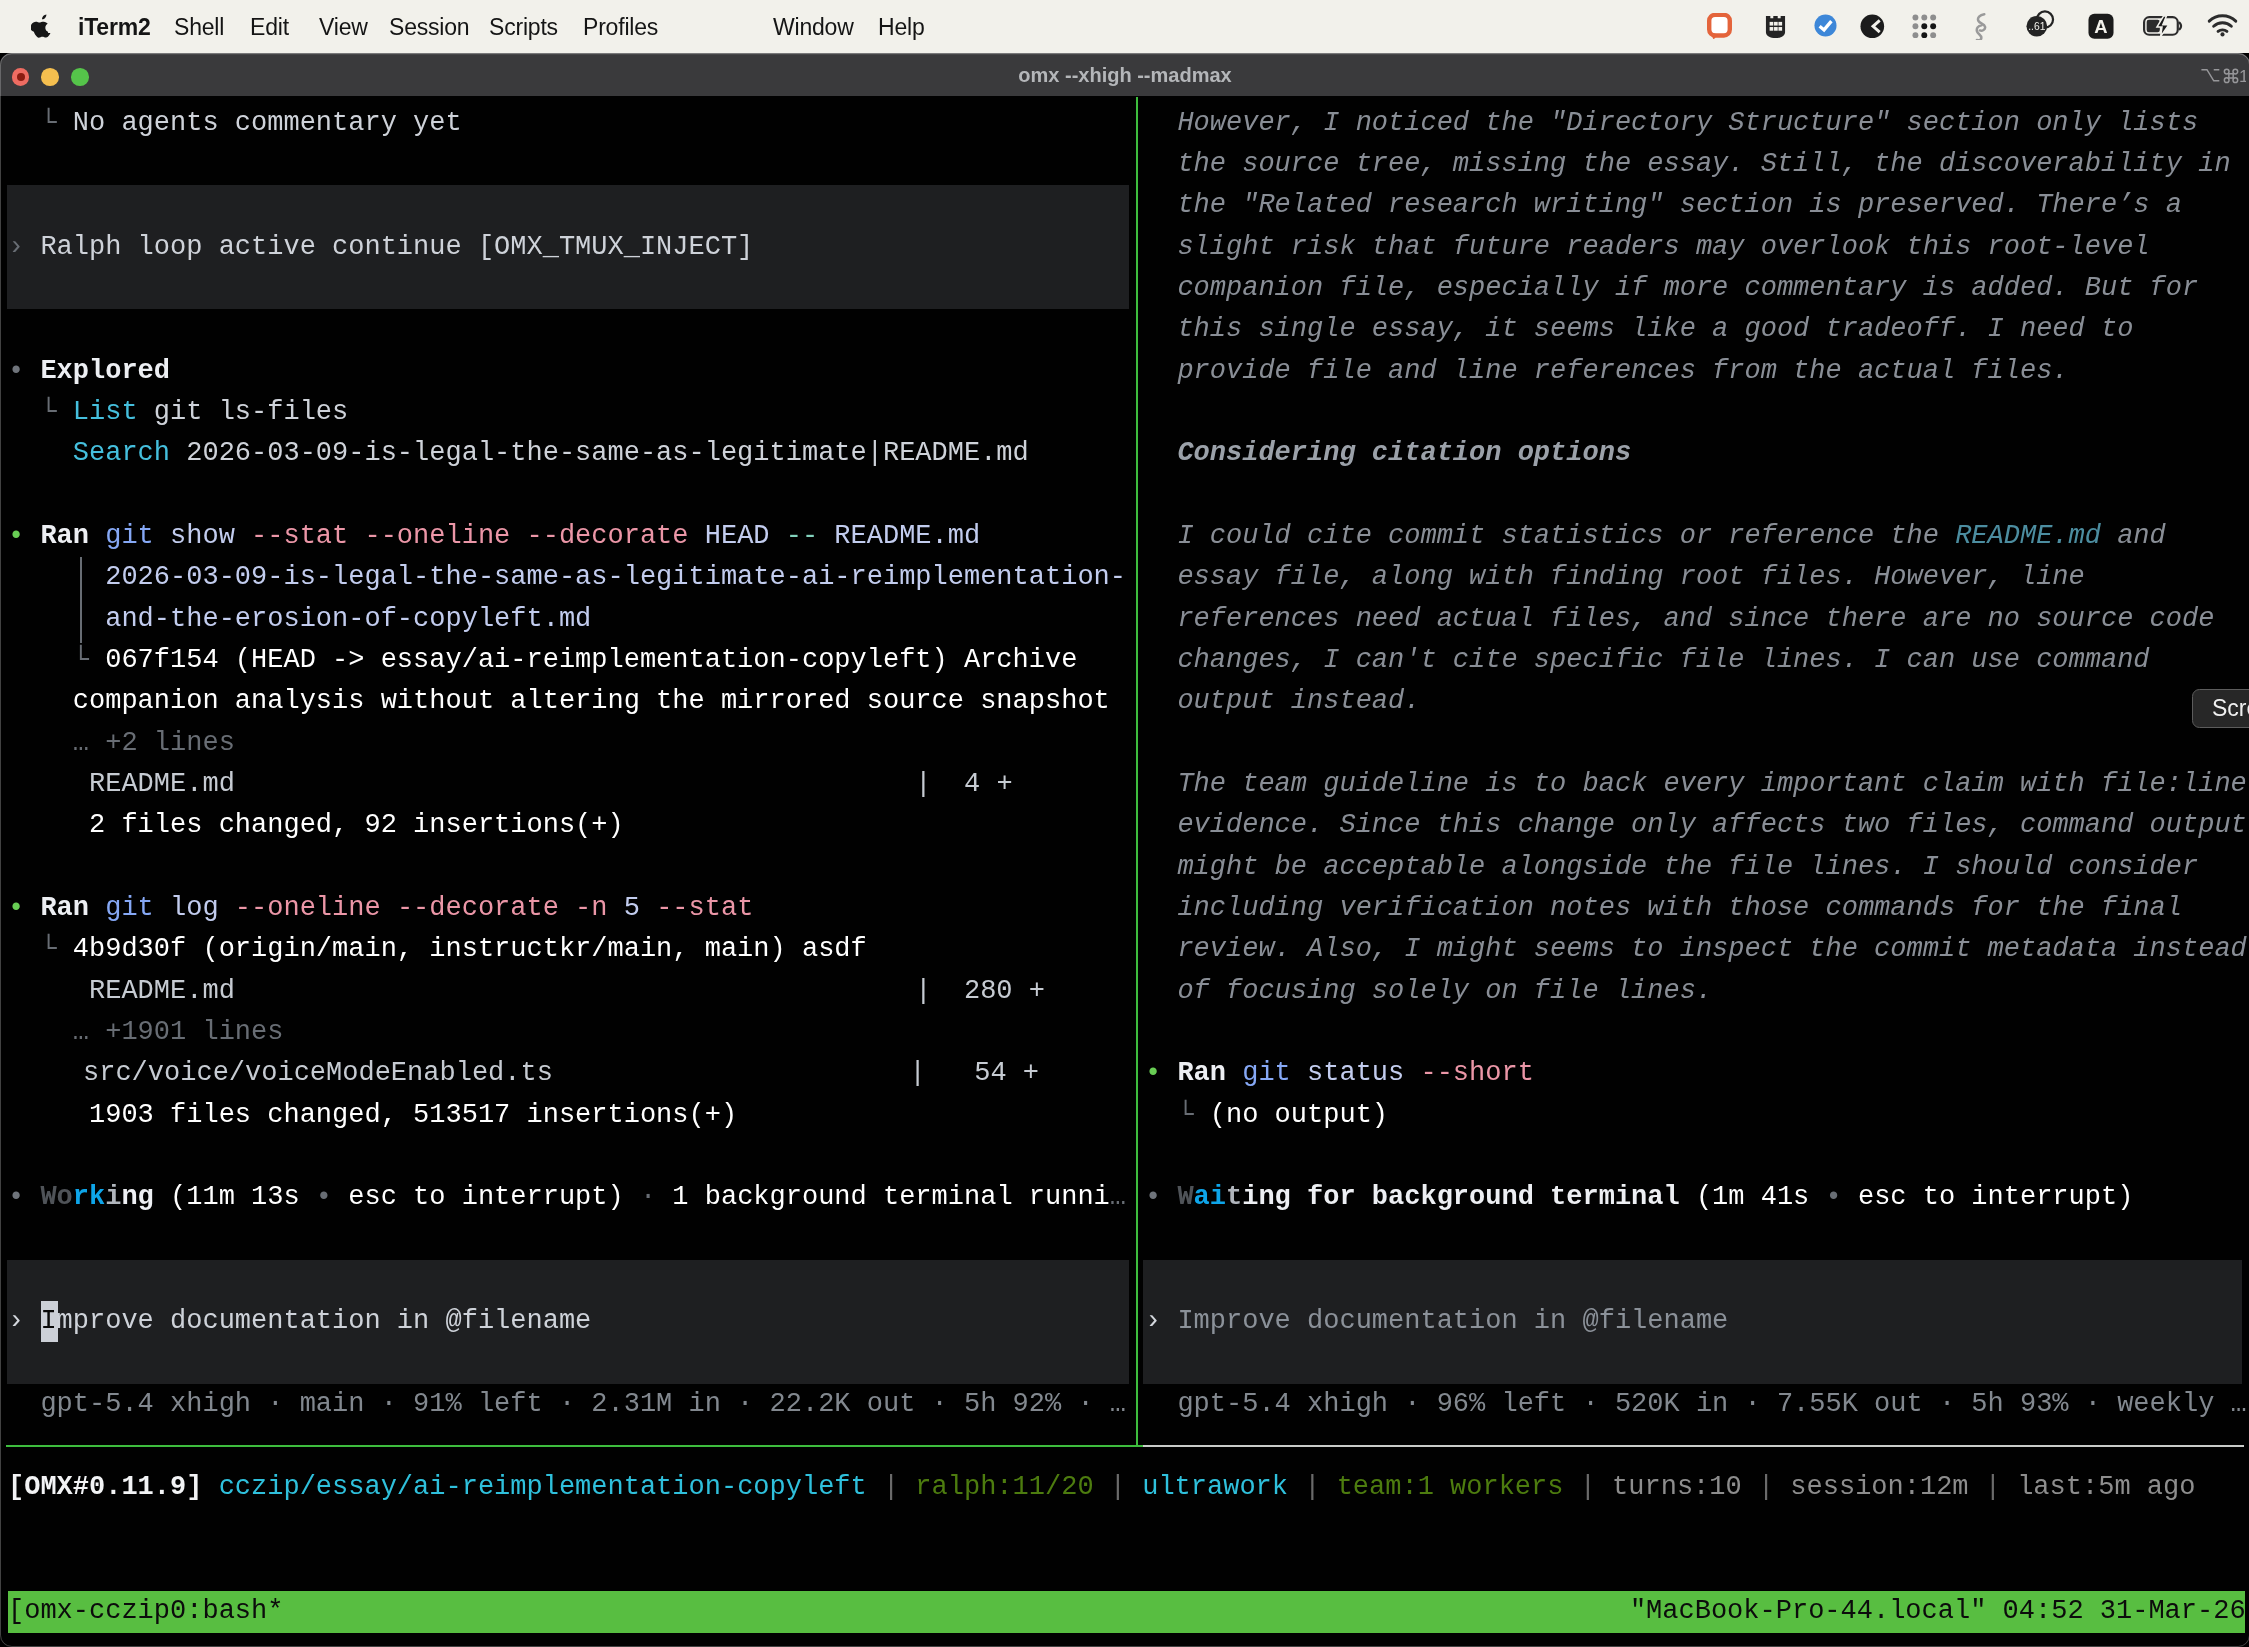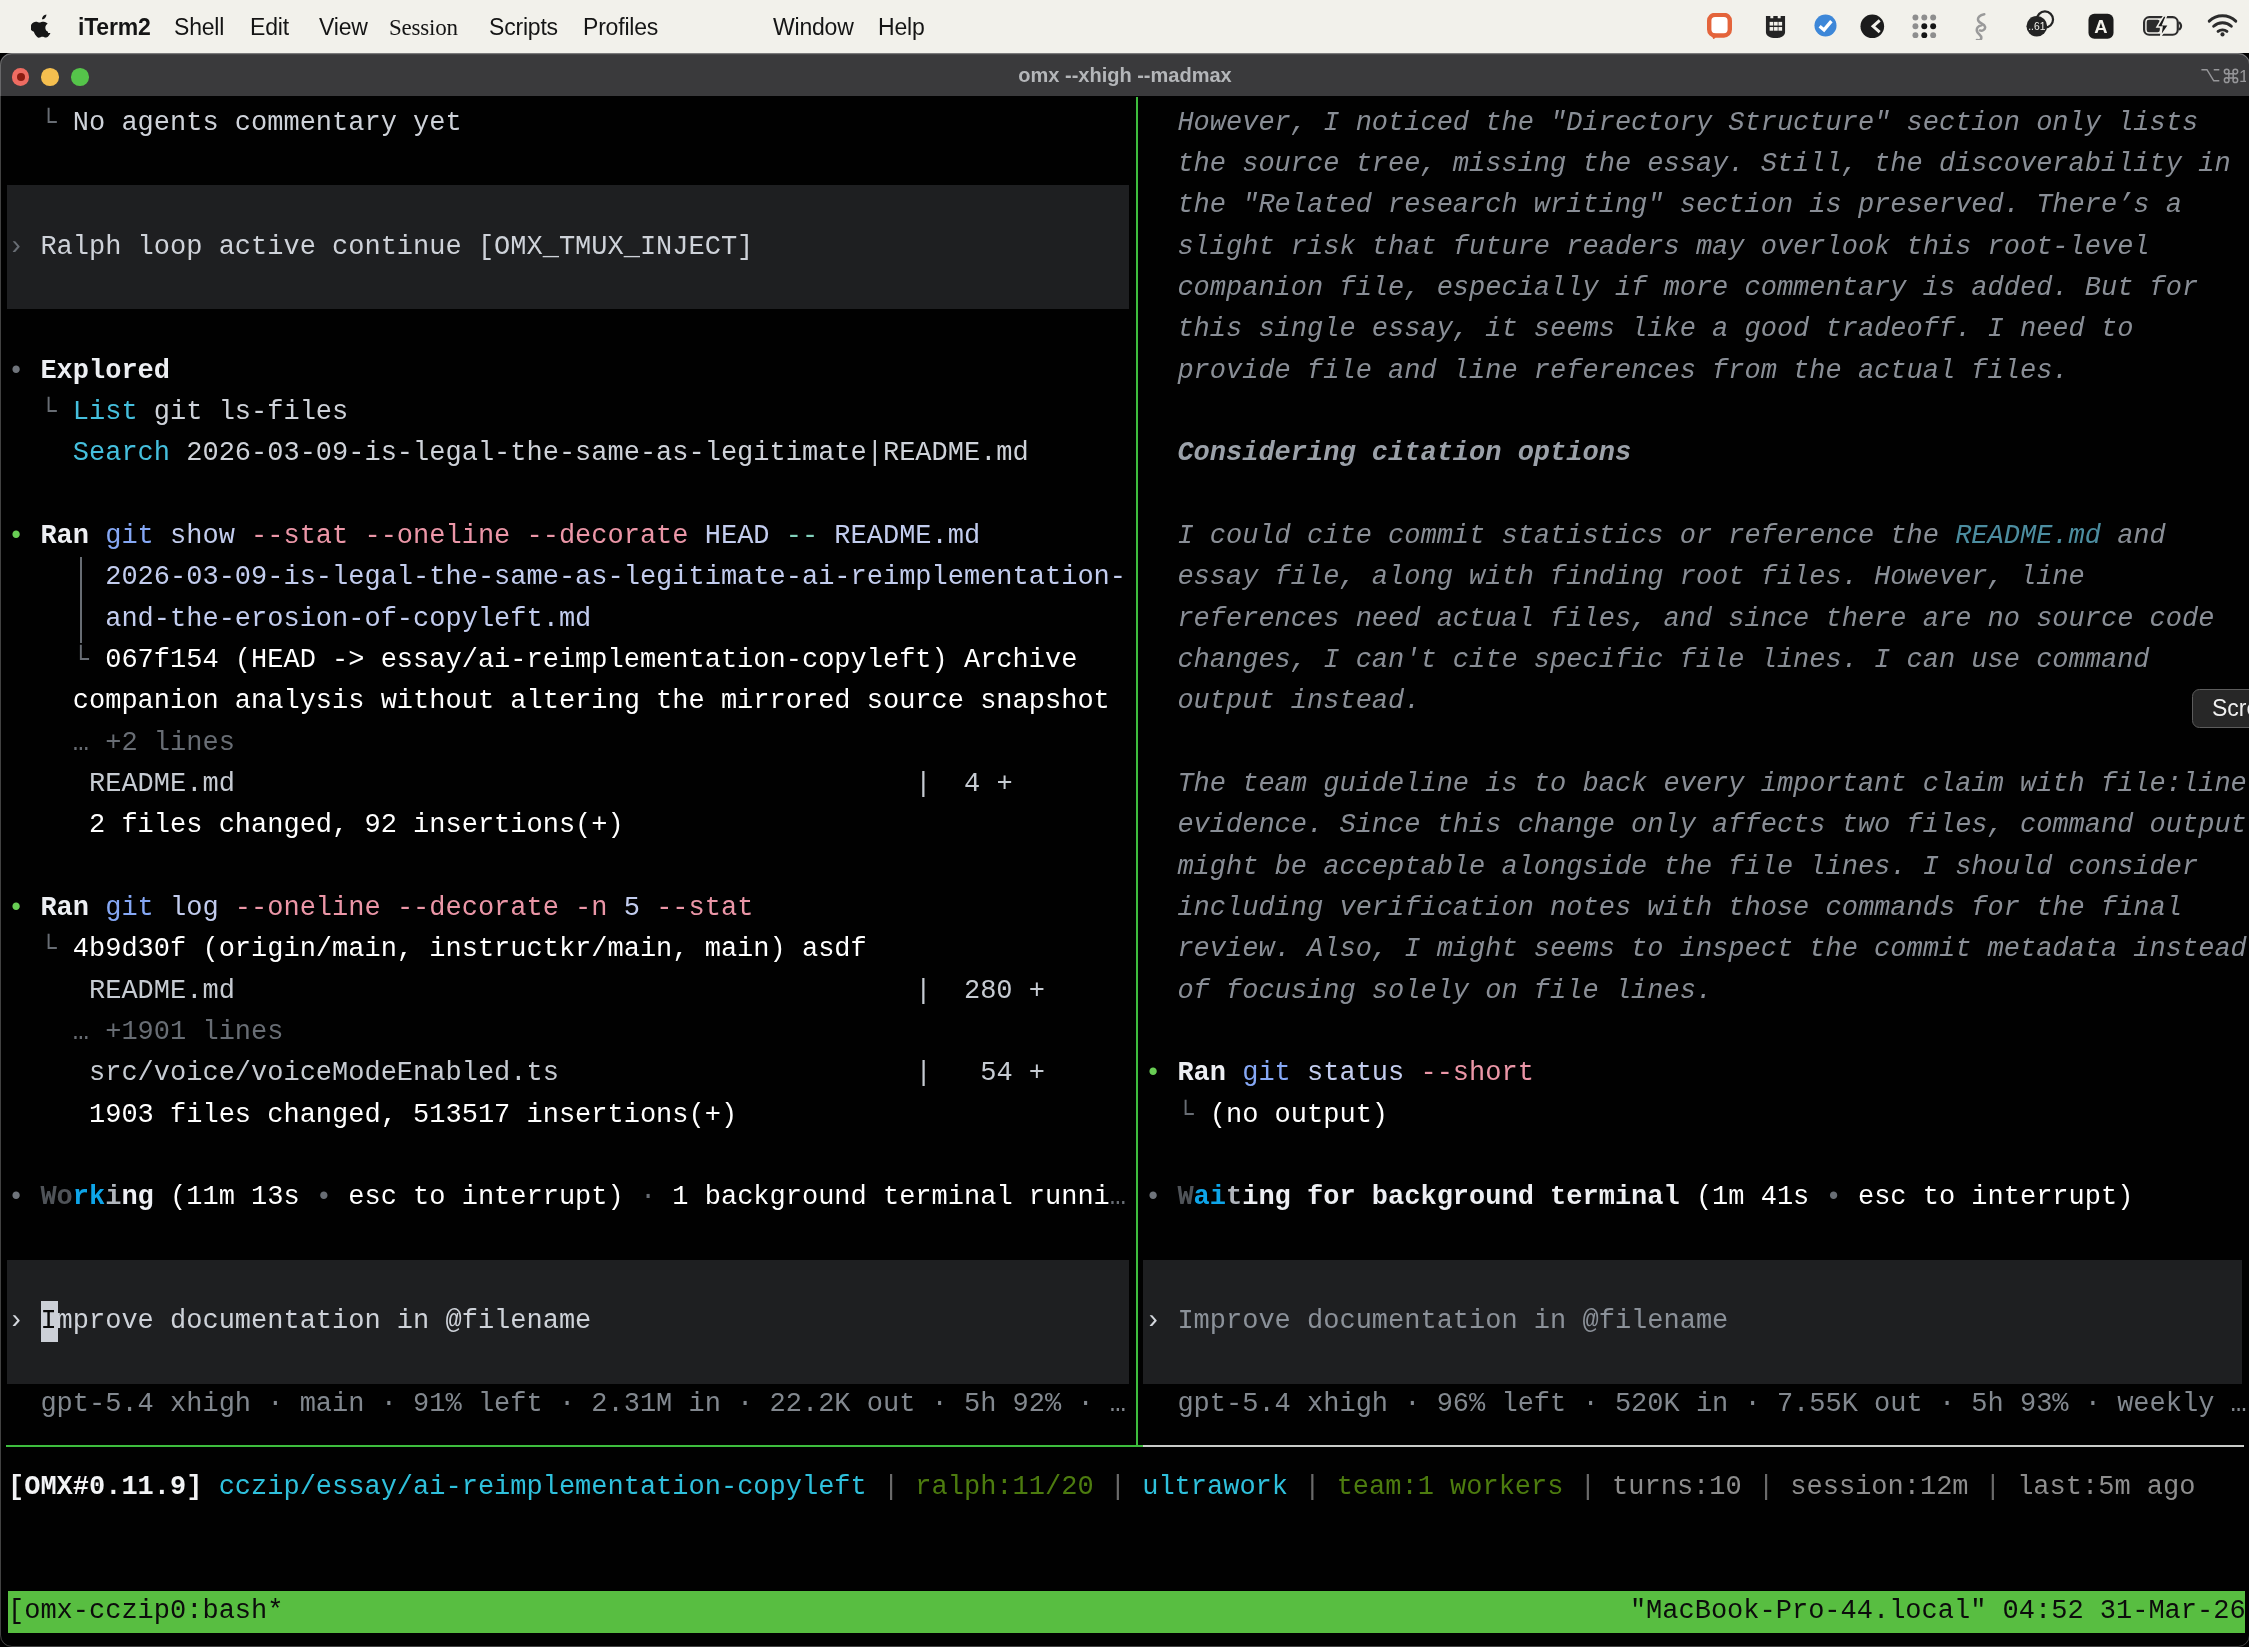--- a/index.html
+++ b/index.html
@@ -29,21 +29,21 @@
 </style></head>
 <body>
 <div class="menubar">
     <svg style="position:absolute;left:31px;top:14px" width="22" height="25" viewBox="0 0 170 190">
 <path fill="#161616" d="M150.37 145.25c-2.45 5.66-5.35 10.87-8.71 15.66-4.58 6.53-8.33 11.05-11.22 13.56-4.48 4.12-9.28 6.23-14.42 6.35-3.69 0-8.14-1.05-13.32-3.18-5.2-2.12-9.97-3.17-14.34-3.17-4.58 0-9.49 1.05-14.75 3.17-5.26 2.13-9.5 3.24-12.74 3.35-4.93.21-9.84-1.96-14.75-6.52-3.13-2.73-7.04-7.41-11.73-14.04-5.03-7.08-9.17-15.29-12.41-24.65C-1.5 125.67-3.24 115.88-3.24 106.4c0-10.86 2.35-20.22 7.05-28.07 3.69-6.3 8.6-11.27 14.75-14.92s12.79-5.51 19.95-5.63c3.91 0 9.05 1.21 15.43 3.59 6.36 2.39 10.45 3.6 12.24 3.6 1.34 0 5.88-1.42 13.57-4.24 7.28-2.62 13.42-3.7 18.45-3.28 13.63 1.1 23.87 6.47 30.68 16.15-12.19 7.39-18.22 17.73-18.1 31 .11 10.34 3.86 18.94 11.23 25.77 3.34 3.17 7.07 5.62 11.22 7.36-.9 2.61-1.85 5.11-2.86 7.51zM119.11 4.77c0 8.1-2.96 15.67-8.86 22.67-7.12 8.32-15.73 13.13-25.07 12.38a25.22 25.22 0 0 1-.19-3.07c0-7.78 3.39-16.1 9.4-22.91 3-3.45 6.82-6.31 11.45-8.6 4.62-2.25 8.99-3.5 13.1-3.74.12 1.08.17 2.17.17 3.27z"></path>
     </svg>
     <span class="mi" style="left:78px;font-weight:bold">iTerm2</span>
     <span class="mi" style="left:174px;">Shell</span>
     <span class="mi" style="left:250px;">Edit</span>
     <span class="mi" style="left:319px;">View</span>
-    <span class="mi" style="left:389px;font-family:Liberation Serif, serif;">Session</span>
+    <span class="mi" style="left:389px;">Session</span>
     <span class="mi" style="left:489px;">Scripts</span>
     <span class="mi" style="left:583px;">Profiles</span>
     <span class="mi" style="left:678px;margin-top:36px;">Toolbelt</span>
     <span class="mi" style="left:773px;">Window</span>
     <span class="mi" style="left:878px;">Help</span>
 <svg style="position:absolute;left:1707px;top:12.5px" width="25" height="26.6" viewBox="0 0 34 36">
   <rect x="3" y="2.5" width="28" height="28" rx="8" fill="#ffffff" stroke="#e4643b" stroke-width="6"></rect>
   <path d="M4 26 l11 3 -6 7 z" fill="#e4643b"></path>
     </svg>
 <svg style="position:absolute;left:1763px;top:12.5px" width="25" height="26.6" viewBox="0 0 34 36">
@@ -142,21 +142,21 @@
 <div class="r" style="left:8px;top:599px">      <i class="lav">and-the-erosion-of-copyleft.md</i></div>
 <div class="r" style="left:8px;top:640px">    <i class="dim">└</i> <i class="gry">067f154 (HEAD -&gt; essay/ai-reimplementation-copyleft) Archive</i></div>
 <div class="r" style="left:8px;top:681px">    <i class="gry">companion analysis without altering the mirrored source snapshot</i></div>
 <div class="r" style="left:8px;top:723px">    <i class="dim">… +2 lines</i></div>
 <div class="r" style="left:8px;top:764px">     <i class="lg">README.md</i>                                          <i class="lg">|</i>  <i class="lg">4</i> <i class="lg">+</i></div>
 <div class="r" style="left:8px;top:805px">     <i class="gry">2 files changed, 92 insertions(+)</i></div>
 <div class="r" style="left:8px;top:888px"><i class="grn">•</i> <i class="b">Ran</i> <i class="blu">git</i> <i class="lav">log</i> <i class="pnk">--oneline</i> <i class="pnk">--decorate</i> <i class="pnk">-n</i> <i class="lav">5</i> <i class="pnk">--stat</i></div>
 <div class="r" style="left:8px;top:929px">  <i class="dim">└</i> <i class="gry">4b9d30f (origin/main, instructkr/main, main) asdf</i></div>
 <div class="r" style="left:8px;top:971px">     <i class="lg">README.md</i>                                          <i class="lg">|</i>  <i class="lg">280</i> <i class="lg">+</i></div>
 <div class="r" style="left:8px;top:1012px">    <i class="dim">… +1901 lines</i></div>
-<div class="r" style="left:8px;top:1053px">     <i class="lg">src/voice/voiceModeEnabled.ts</i>                      <i class="lg">|</i>   <i class="lg">54</i> <i class="lg">+</i></div>
+<div class="r" style="left:2px;top:1053px">     <i class="lg">src/voice/voiceModeEnabled.ts</i>                      <i class="lg">|</i>   <i class="lg">54</i> <i class="lg">+</i></div>
 <div class="r" style="left:8px;top:1095px">     <i class="gry">1903 files changed, 513517 insertions(+)</i></div>
 <div class="r" style="left:8px;top:1177px"><i class="dimg">•</i> <i class="wd1">Wo</i><i class="wd2">rk</i><i class="wd3">i</i><i class="b">ng</i> <i class="gry">(11m 13s</i> <i class="dim">•</i> <i class="gry">esc to interrupt)</i> <i class="dim">·</i> <i class="gry">1 background terminal runni</i><i class="dim">…</i></div>
 <div class="r" style="left:8px;top:1301px"><i class="pr">›</i> <i class="cur">I</i><i class="fg">mprove documentation in @filename</i></div>
 <div class="r" style="left:8px;top:1384px">  <i class="st">gpt-5.4 xhigh · main · 91% left · 2.31M in · 22.2K out · 5h 92% · …</i></div>
 <div class="r" style="left:1145px;top:103px">  <i class="it">However, I noticed the "Directory Structure" section only lists</i></div>
 <div class="r" style="left:1145px;top:144px">  <i class="it">the source tree, missing the essay. Still, the discoverability in</i></div>
 <div class="r" style="left:1145px;top:185px">  <i class="it">the "Related research writing" section is preserved. There’s a</i></div>
 <div class="r" style="left:1145px;top:227px">  <i class="it">slight risk that future readers may overlook this root-level</i></div>
 <div class="r" style="left:1145px;top:268px">  <i class="it">companion file, especially if more commentary is added. But for</i></div>
 <div class="r" style="left:1145px;top:309px">  <i class="it">this single essay, it seems like a good tradeoff. I need to</i></div>

